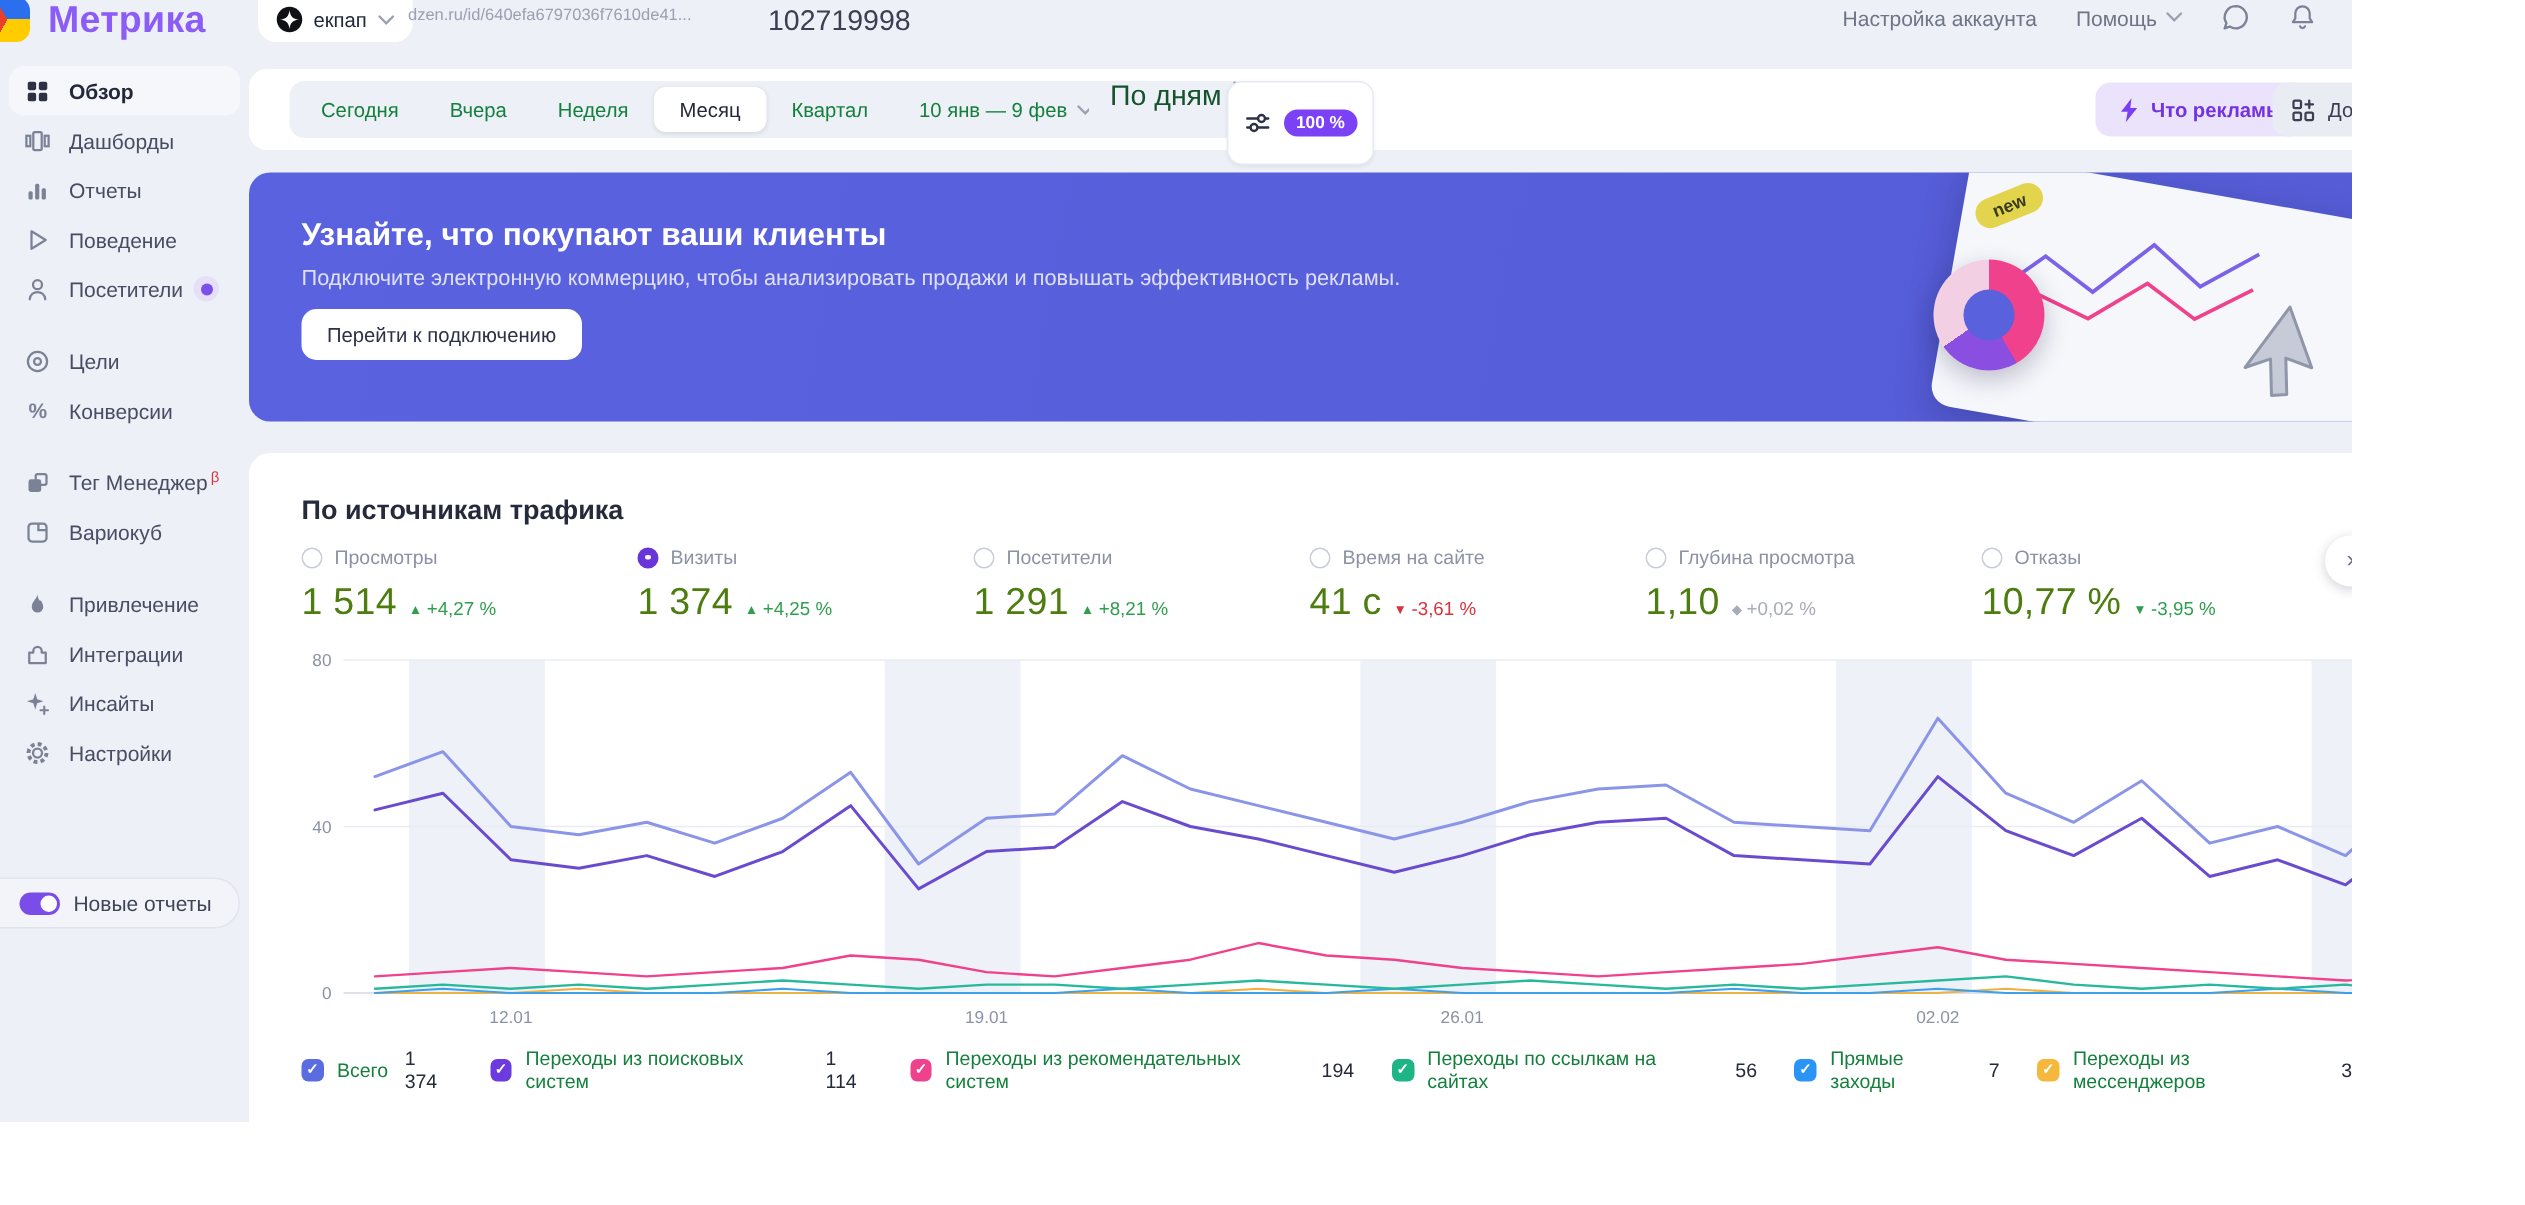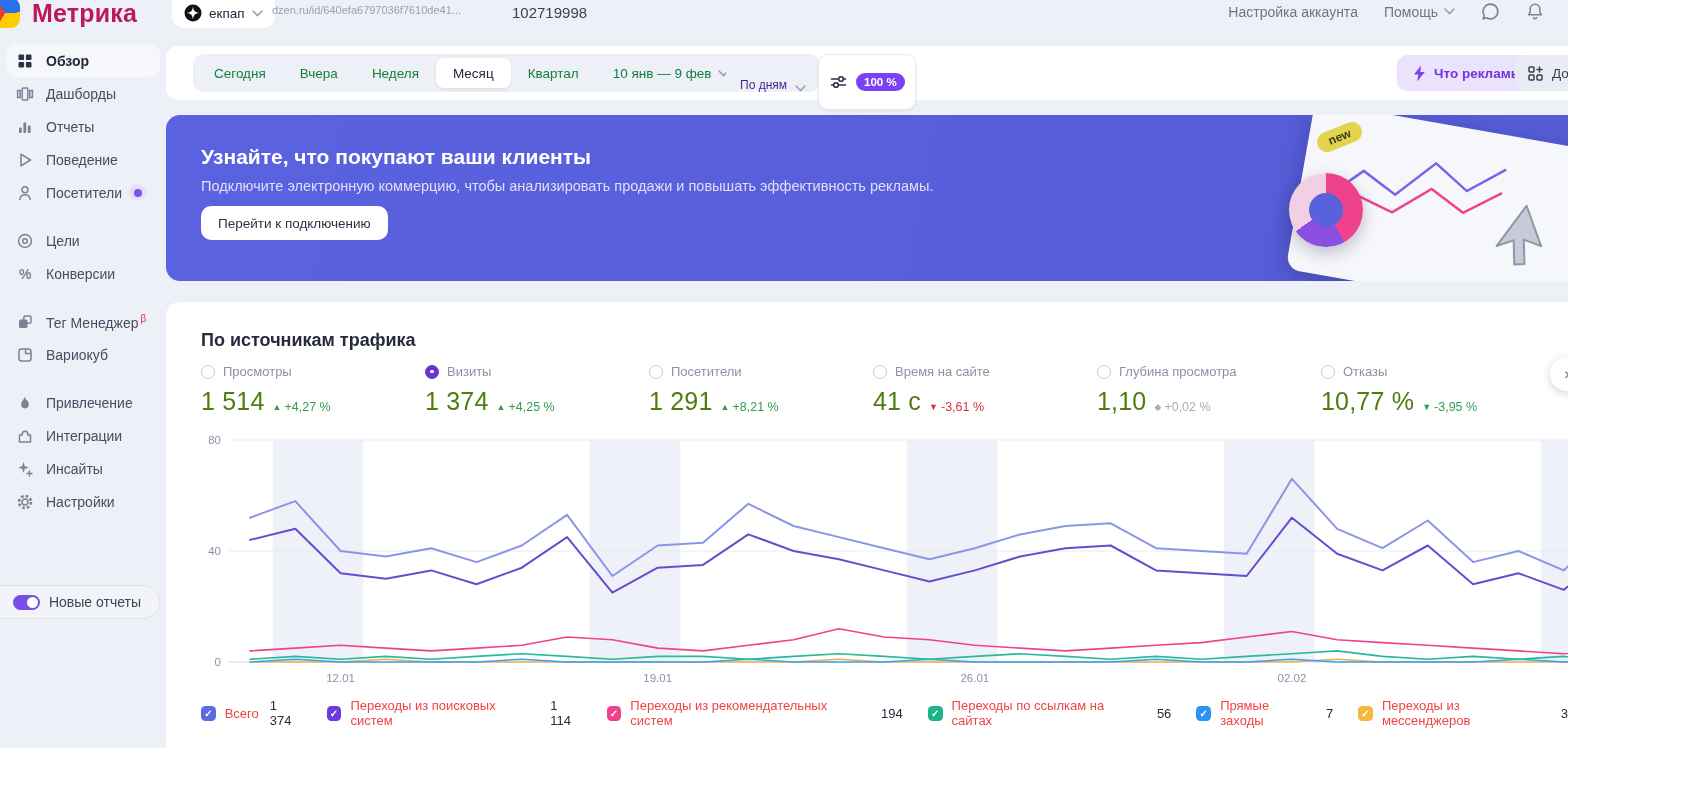--- a/index.html
+++ b/index.html
@@ -5,26 +5,26 @@
   *{box-sizing:border-box;margin:0;padding:0;}
   body{margin:0;background:#ffffff;font-family:"Liberation Sans",sans-serif;-webkit-font-smoothing:antialiased;}
   .stage{position:relative;width:1683px;height:803px;background:#ffffff;overflow:hidden;}
   .app{position:absolute;left:0;top:0;width:1568px;height:748px;background:#eef0f7;overflow:hidden;}
 
   
   .topbar{position:absolute;left:0;top:0;width:100%;height:32px;}
   .logo{position:absolute;left:0;top:-2px;display:flex;align-items:center;}
   .logo-mark{position:relative;left:-10px;width:30px;height:30px;border-radius:9px;
     background:conic-gradient(from 210deg,#e8402a 0 33%,#2c6fee 33% 66%,#ffcc00 66% 100%);}
-  .logo-text{font-size:25px;font-weight:700;color:#be185d;margin-left:2px;letter-spacing:.2px;}
+  .logo-text{font-size:25px;font-weight:700;color:#8b5cf6;margin-left:2px;letter-spacing:.2px;}
   .counter-pill{position:absolute;left:172px;top:-2px;height:30px;background:#fff;border-radius:0 0 12px 12px;
     display:flex;align-items:center;gap:7px;padding:0 12px;}
   .counter-name{font-size:13.5px;color:#23283a;}
   .counter-url{position:absolute;left:272px;top:4px;font-size:11px;color:#9aa0b2;}
-  .counter-id{position:absolute;left:512px;top:4px;font-size:15px;color:#3a3f52;}
+  .counter-id{position:absolute;left:512px;top:4px;font-size:19px;color:#3a3f52;}
   .topbar-right{position:absolute;right:24px;top:2px;display:flex;align-items:center;gap:26px;text-align:center;}
   .topbar-link{font-size:14px;color:#6e7587;display:flex;align-items:center;gap:6px;cursor:pointer;}
   .icon-btn{display:flex;align-items:center;}
 
   
   .sidebar{position:absolute;left:0;top:32px;width:166px;bottom:0;padding-top:12px;}
   .side-item{position:relative;display:flex;align-items:center;gap:12px;height:33px;margin:0 6px;
     padding:0 10px;border-radius:10px;color:#474d62;font-size:14px;cursor:pointer;}
   .side-item.sel{background:#f6f7fb;color:#23283a;font-weight:700;}
   .side-item .beta{color:#d4393c;font-size:10px;vertical-align:super;margin-left:2px;}
@@ -43,21 +43,21 @@
   .main{position:absolute;left:166px;top:32px;right:0;bottom:0;}
 
   .filterbar{position:absolute;left:0;top:14px;width:1402px;height:54px;background:#fff;border-radius:12px 0 0 12px;}
   .tabs-group{position:absolute;left:27px;top:8px;height:38px;background:#edf0f6;border-radius:10px;
     display:flex;align-items:center;padding:0 4px;}
   .tab{height:30px;display:flex;align-items:center;padding:0 17px;font-size:13.5px;color:#15803d;
     border-radius:8px;cursor:pointer;white-space:nowrap;}
   .tab.active{background:#fff;box-shadow:0 1px 3px rgba(40,46,70,.12);color:#23283a;}
   .tab .chev{margin-left:7px;}
   .granularity{position:absolute;left:560px;top:8px;height:38px;background:#edf0f6;border-radius:10px;
-    display:flex;align-items:flex-end;gap:8px;padding:0 14px;font-size:12px;color:#4c1d95;cursor:pointer;}
+    display:flex;align-items:flex-start;gap:8px;padding:0 14px;font-size:19px;color:#14532d;cursor:pointer;}
   .sampling{position:absolute;left:652px;top:8px;height:56px;background:#fff;border:1px solid #e8eaf2;
     box-shadow:0 1px 3px rgba(40,46,70,.08);border-radius:10px;display:flex;align-items:center;gap:8px;
     padding:0 10px;cursor:pointer;}
   .sampling-badge{background:#7a42f4;color:#fff;font-size:11.5px;font-weight:700;border-radius:9px;padding:3px 8px;}
   .whats-new{position:absolute;left:1231px;top:9px;height:36px;background:#ebe3fb;border-radius:10px;
     display:flex;align-items:center;gap:8px;padding:0 16px;font-size:13.5px;color:#7333e0;font-weight:700;cursor:pointer;}
   .add-widget{position:absolute;left:1349px;top:9px;height:36px;width:140px;background:#e9ecf3;border-radius:10px;
     display:flex;align-items:center;gap:8px;padding:0 12px;font-size:13.5px;color:#3a3f52;cursor:pointer;}
 
   
@@ -93,21 +93,21 @@
   .metric-delta{font-size:12.5px;display:flex;align-items:center;gap:3px;}
   .tri{font-size:9px;}
   .scroll-right{position:absolute;left:1384px;top:55px;width:34px;height:34px;border-radius:50%;background:#fff;
     box-shadow:0 2px 8px rgba(40,46,70,.22);display:flex;align-items:center;justify-content:center;
     color:#6b7183;font-size:16px;cursor:pointer;}
   .chart-wrap{position:absolute;left:35px;top:128px;width:1420px;height:262px;}
   .legend{position:absolute;left:35px;top:396px;display:flex;align-items:center;gap:25px;}
   .legend-item{display:flex;align-items:center;gap:9px;cursor:pointer;}
   .checkbox{width:15px;height:15px;border-radius:4.5px;color:#fff;font-size:10px;font-weight:700;
     display:flex;align-items:center;justify-content:center;}
-  .legend-label{font-size:13px;color:#ef4444;}
+  .legend-label{font-size:13px;color:#15803d;}
   .legend-value{font-size:13px;color:#262b3b;margin-left:2px;}
 
   svg text{font-family:"Liberation Sans",sans-serif;}
   .axis-text{font-size:11.5px;fill:#8b92a5;}
 </style>
 </head>
 <body>
 
 <div class="stage">
 <div class="app">

